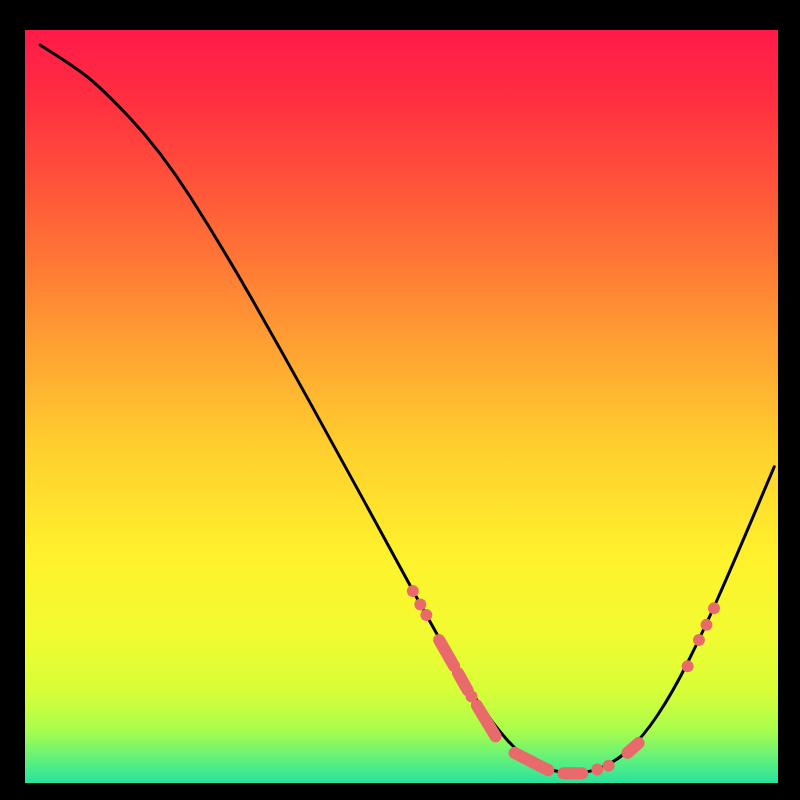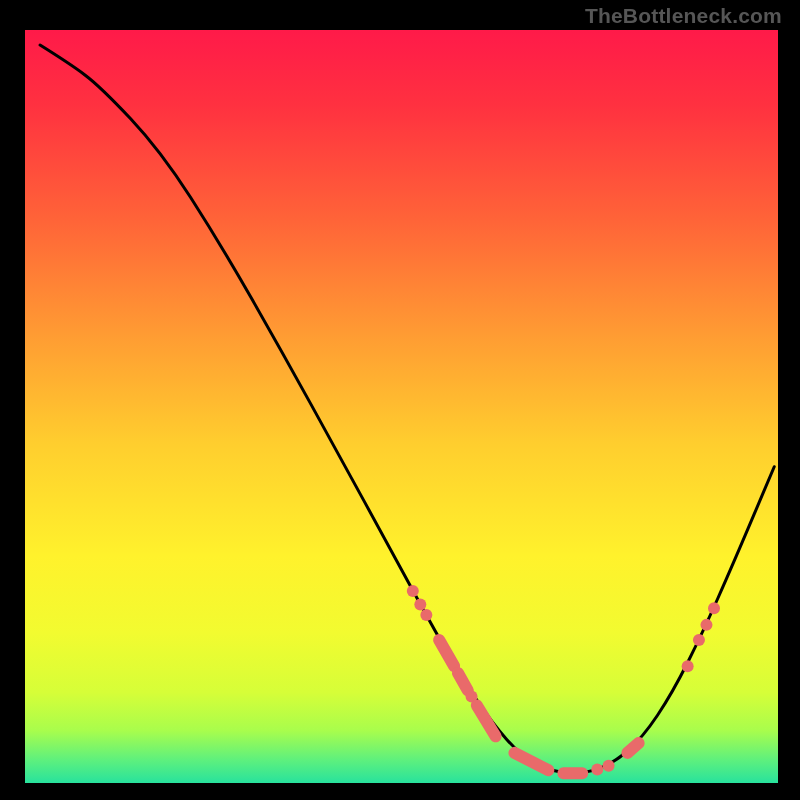--- a/index.html
+++ b/index.html
@@ -31,21 +31,20 @@
     letter-spacing: 0.2px;
   }
   svg {
     display: block;
   }
 </style>
 </head>
 <body>
 
 <div class="frame">
-  <div class="watermark">TheBottleneck.com</div>
 
   <div class="plot" id="plot" style="left: 25px; top: 30px; width: 753px; height: 753px;">
       <svg width="753" height="753" viewBox="0 0 753 753">
         <defs>
           <linearGradient id="bg-grad" x1="0" y1="0" x2="0" y2="1">
             <stop offset="0%" stop-color="#ff1a49"></stop>
             <stop offset="10%" stop-color="#ff3140"></stop>
             <stop offset="25%" stop-color="#ff6338"></stop>
             <stop offset="40%" stop-color="#ff9a33"></stop>
             <stop offset="55.00000000000001%" stop-color="#ffce2e"></stop>

